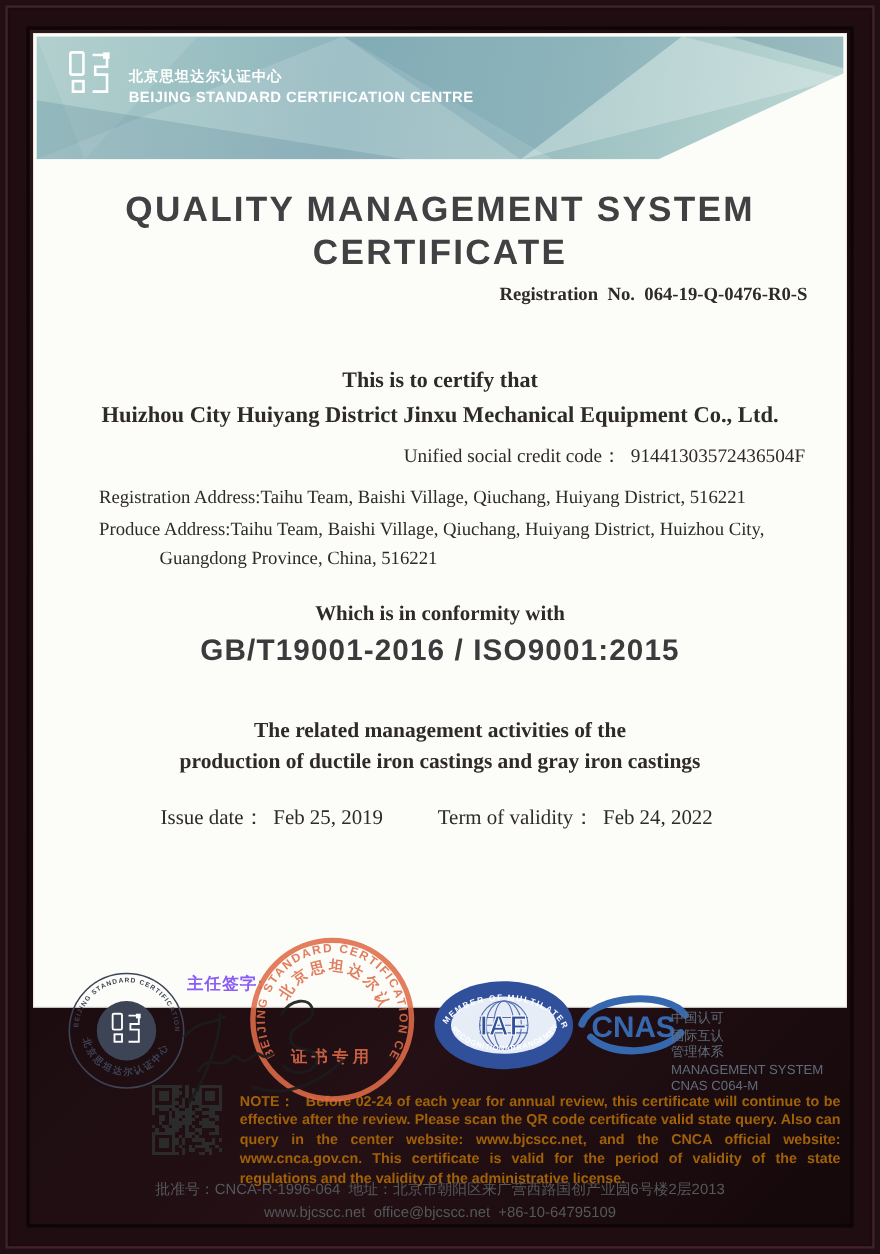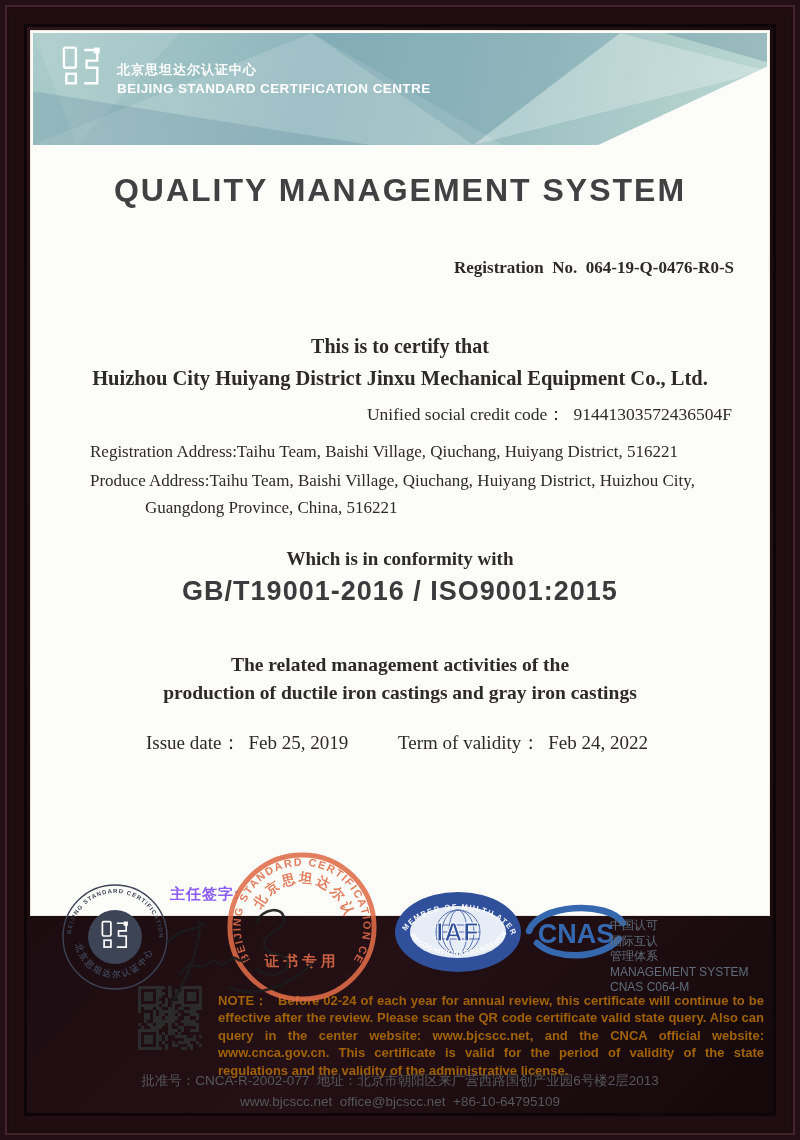--- a/index.html
+++ b/index.html
@@ -73,20 +73,21 @@
         </g>
         <rect x="29" y="3" width="5" height="5" fill="#ffffff"></rect>
       </svg>
       <div class="hdr-text">
         <div class="hdr-cn">北京思坦达尔认证中心</div>
         <div class="hdr-en">BEIJING STANDARD CERTIFICATION CENTRE</div>
       </div>
     </div>
 
     <div class="abs ctr title" style="top:142px;">QUALITY MANAGEMENT SYSTEM</div>
+    <div class="abs ctr title" style="top:181px;">CERTIFICATE</div>
     <div class="abs serif regno pre" style="top:228px;right:36px;">Registration  No.  064-19-Q-0476-R0-S</div>
 
     <div class="abs ctr serif company" style="top:337px;">Huizhou City Huiyang District Jinxu Mechanical Equipment Co., Ltd.</div>
     <div class="abs ctr serif certify" style="top:305px;">This is to certify that</div>
     <div class="abs serif credit pre" style="top:372px;right:38px;">Unified social credit code：  91441303572436504F</div>
     <div class="abs serif addr" style="top:412px;left:60px;">Registration Address:Taihu Team, Baishi Village, Qiuchang, Huiyang District, 516221</div>
     <div class="abs serif addr" style="top:441px;left:60px;">Produce Address:Taihu Team, Baishi Village, Qiuchang, Huiyang District, Huizhou City,</div>
     <div class="abs serif addr" style="top:468px;left:115px;">Guangdong Province, China, 516221</div>
 
     <div class="abs ctr serif conform" style="top:518px;">Which is in conformity with</div>
@@ -435,17 +436,17 @@
         <rect x="6" y="20" width="1" height="1" fill="#2b2b2b"></rect>
         <rect x="7" y="20" width="1" height="1" fill="#2b2b2b"></rect>
         <rect x="9" y="20" width="1" height="1" fill="#2b2b2b"></rect>
         <rect x="14" y="20" width="1" height="1" fill="#2b2b2b"></rect>
         <rect x="15" y="20" width="1" height="1" fill="#2b2b2b"></rect>
         <rect x="17" y="20" width="1" height="1" fill="#2b2b2b"></rect>
       </svg>
 
     <div class="abs note" style="left:188px;top:962px;"><span class="nlabel">NOTE：</span><span>Before 02-24 of each year for annual review, this certificate will continue to be effective after the review. Please scan the QR code certificate valid state query. Also can query in the center website: www.bjcscc.net, and the CNCA official website: www.cnca.gov.cn. This certificate is valid for the period of validity of the state regulations and the validity of the administrative license.</span></div>
 
-    <div class="abs ctr foot pre" style="top:1042px;">批准号：CNCA-R-2002-077  地址：北京市朝阳区来广营西路国创产业园6号楼2层2013</div>
+    <div class="abs ctr foot pre" style="top:1042px;">批准号：CNCA-R-1996-064  地址：北京市朝阳区来广营西路国创产业园6号楼2层2013</div>
     <div class="abs ctr foot pre" style="top:1064px;">www.bjcscc.net  office@bjcscc.net  +86-10-64795109</div>
 
   </div>
 </div>
 
 </body></html>

